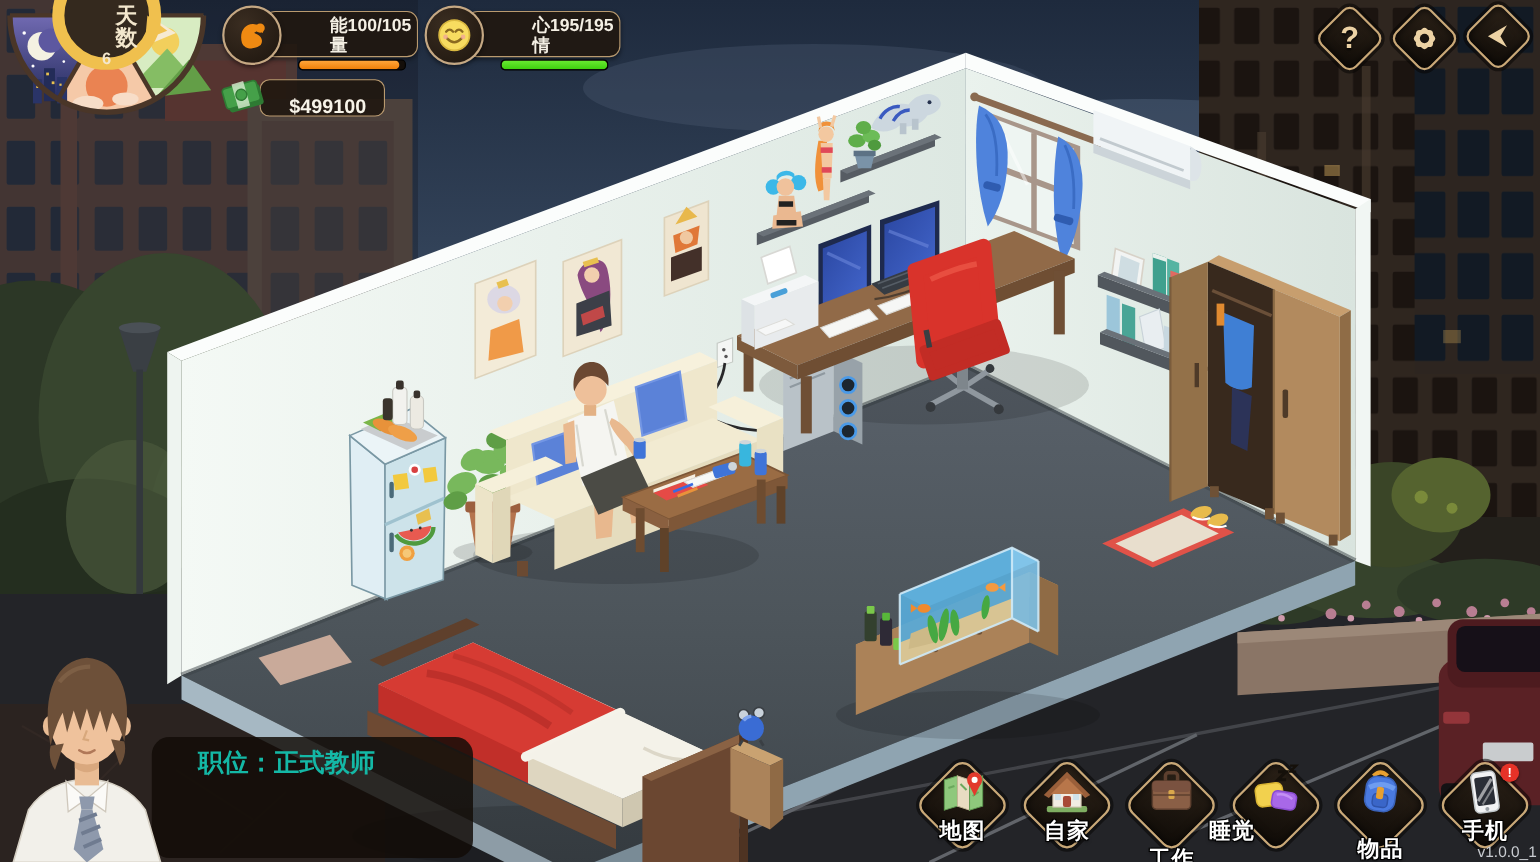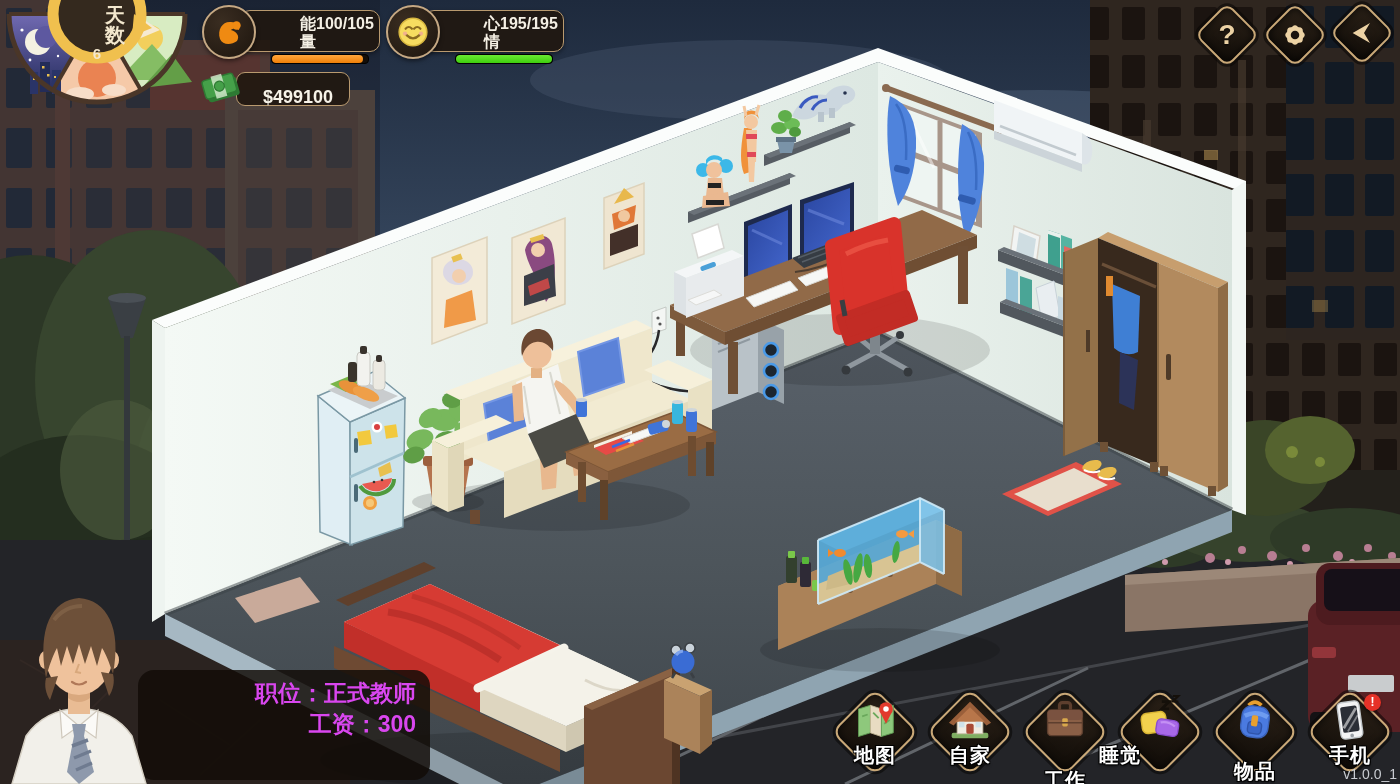--- a/index.html
+++ b/index.html
@@ -35,21 +35,21 @@
   .btn-ic{position:absolute;display:flex;align-items:center;justify-content:center;}
   .nav-label{position:absolute;width:84px;text-align:center;color:#fff;
      font-size:20px;font-weight:bold;letter-spacing:1px;
      text-shadow:-1px -1px 0 #000,1px -1px 0 #000,-1px 1px 0 #000,1px 1px 0 #000,0 2px 3px rgba(0,0,0,.7);}
   .q-glyph{color:#ecd2a4;font-size:28px;font-weight:bold;
      text-shadow:0 1px 2px rgba(0,0,0,.8);}
   
   .stats-panel{position:absolute;left:138px;top:670px;width:292px;height:110px;
      background:rgba(18,12,7,.84);border-radius:16px;box-sizing:border-box;
      padding:8px 14px 8px 42px;}
-  .stats-line{color:#d946ef;font-size:23px;font-weight:bold;line-height:31px;white-space:nowrap;text-align:right;}
+  .stats-line{color:#14b8a6;font-size:23px;font-weight:bold;line-height:31px;white-space:nowrap;}
   .dial-label{position:absolute;left:60px;top:5px;width:74px;text-align:center;color:#f3e7cd;z-index:4;}
   .dial-label .l1{font-size:20px;font-weight:bold;line-height:20px;padding-left:36px;}
   .dial-label .l2{font-size:15px;font-weight:bold;line-height:18px;}
   .version{position:absolute;right:3px;bottom:2px;color:#c9ccd1;font-size:14px;}
   .badge{position:absolute;width:17px;height:17px;border-radius:50%;background:#e63228;
      color:#fff;font-size:12px;font-weight:bold;text-align:center;line-height:17px;
      box-shadow:0 1px 2px rgba(0,0,0,.5);}
 </style>
 </head>
 <body>
@@ -749,21 +749,20 @@
 </div>
 <div class="diamond tr-btn" style="left:1339px;top:10px;"></div>
 <div class="btn-ic" style="left:1339px;top:10px;width:46px;height:46px;">
   <svg viewBox="0 0 48 48" width="32" height="32">
     <polygon points="36,9 10,24 36,39 27,24" fill="#ecd2a4"></polygon>
   </svg>
 </div>
 
 <div class="stats-panel">
   <div class="stats-line">职位：正式教师</div>
-  <div class="stats-line">工资：300</div>
 </div>
 
 <div class="hud-el" style="left:2px;top:558px;width:154px;height:226px;">
   <svg viewBox="0 0 154 226" width="154" height="226">
     <path d="M10,226 L24,178 Q42,152 77,150 Q112,152 130,178 L144,226 Z" fill="#f2f0ea" stroke="#d5cfc3" stroke-width="1.5"></path>
     <rect x="66" y="126" width="22" height="30" fill="#e9bc94"></rect>
     <path d="M66,130 q11,10 22,0 l0,10 q-11,8 -22,0 Z" fill="#d9a87e"></path>
     <path d="M58,152 L77,168 L60,180 Z" fill="#fbfaf7" stroke="#cfc8bc" stroke-width="1.2"></path>
     <path d="M96,152 L77,168 L94,180 Z" fill="#fbfaf7" stroke="#cfc8bc" stroke-width="1.2"></path>
     <g>

